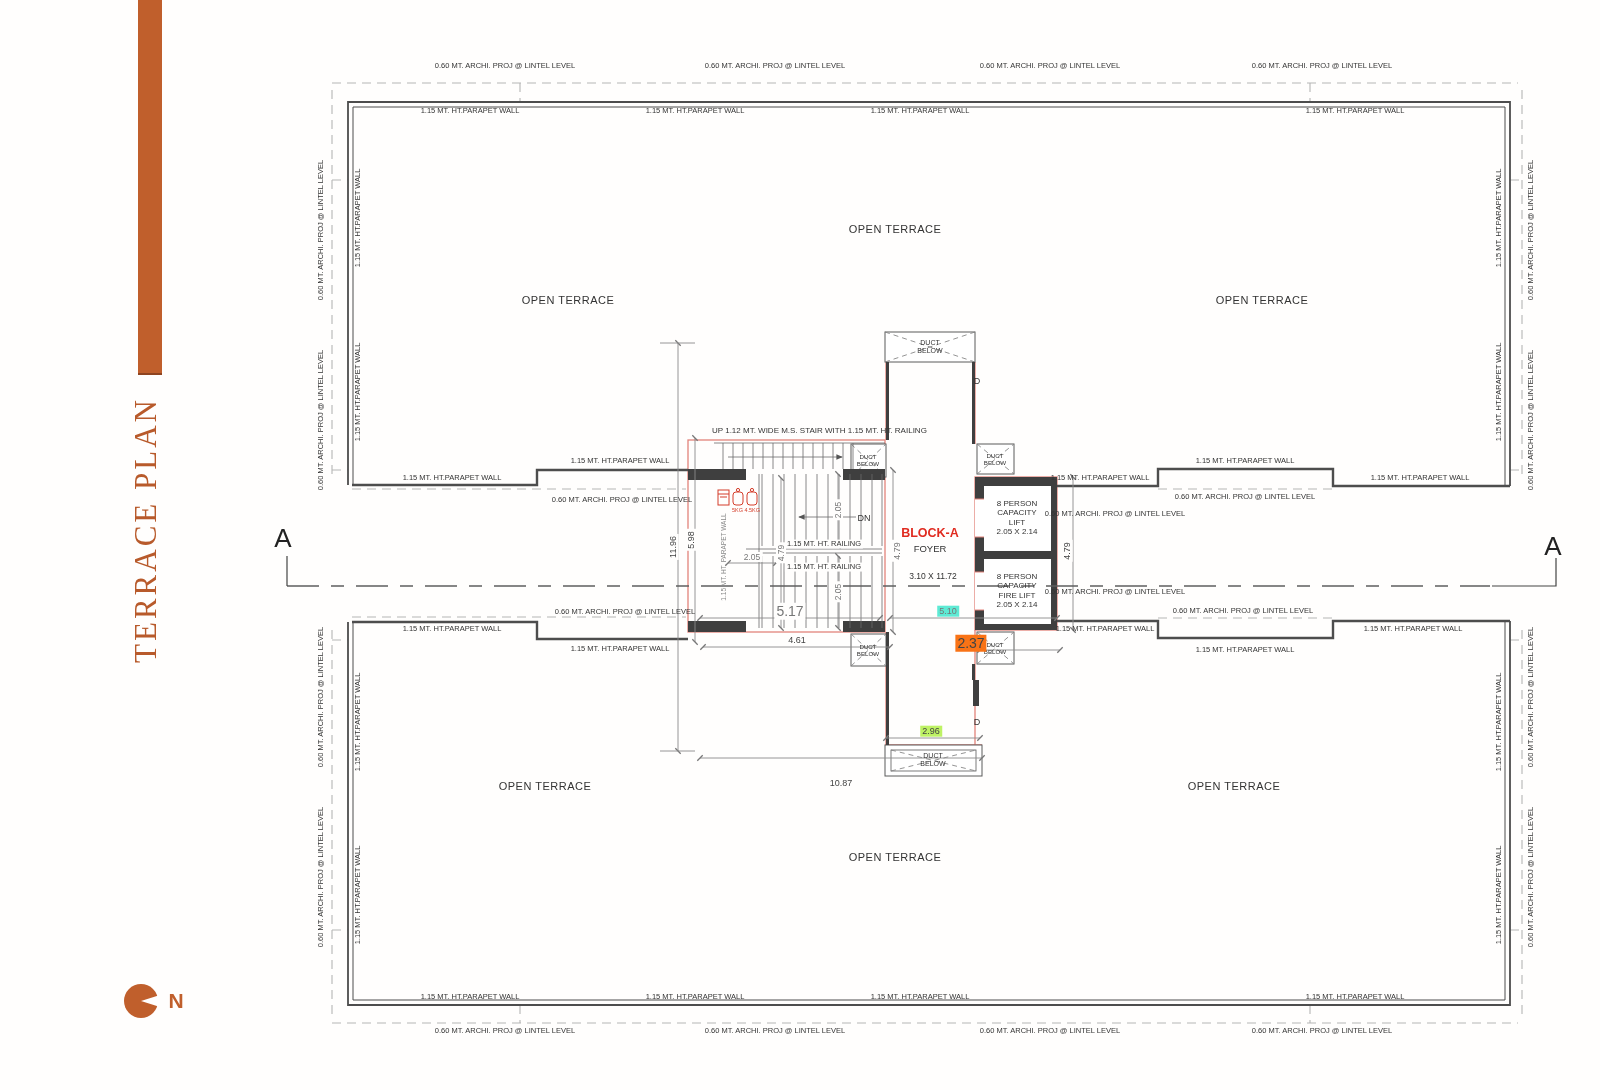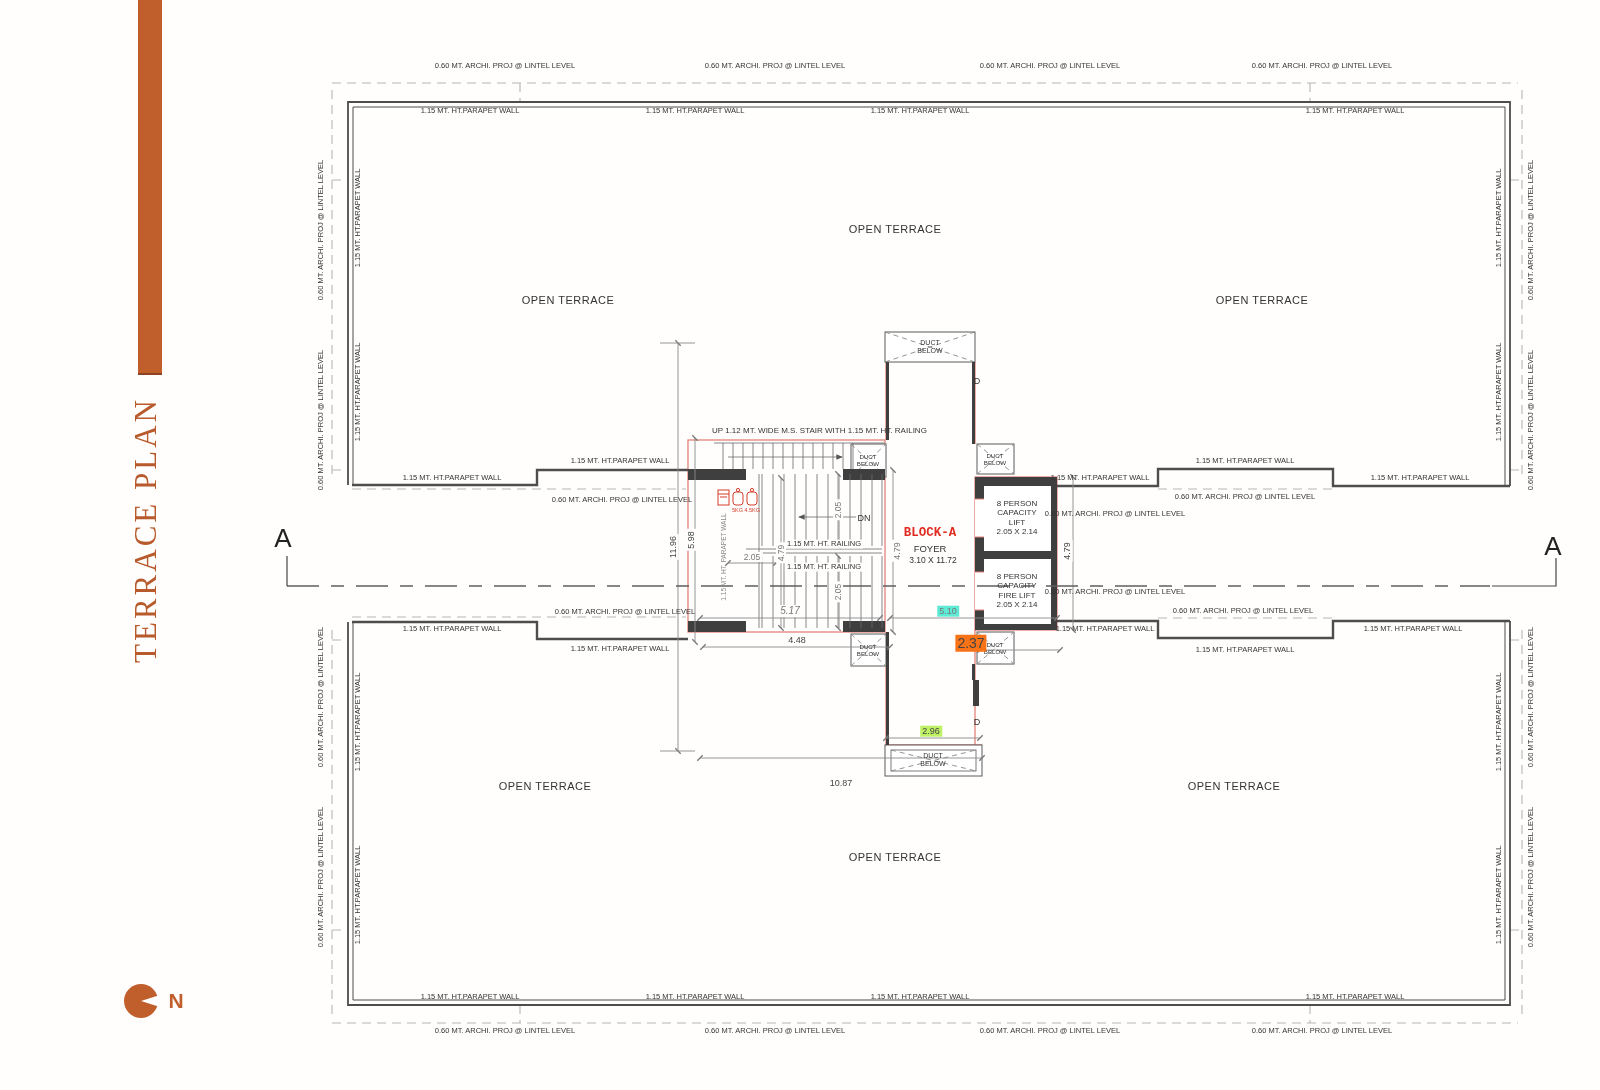--- a/index.html
+++ b/index.html
@@ -234,43 +234,43 @@
       <span class="lbl ml" style="left: 868px; top: 460px; font-size: 6.2px;">DUCT
 BELOW</span>
       <span class="lbl ml" style="left: 995px; top: 459px; font-size: 6.2px;">DUCT
 BELOW</span>
       <span class="lbl ml" style="left: 868px; top: 650px; font-size: 6.2px;">DUCT
 BELOW</span>
       <span class="lbl ml" style="left: 995px; top: 648px; font-size: 6.2px;">DUCT
 BELOW</span>
       <span class="lbl ml" style="left: 933px; top: 760px; font-size: 7px;">DUCT
 BELOW</span>
-      <span class="lbl" style="left: 930px; top: 533px; font-size: 12.5px; font-weight: bold; color: rgb(224, 43, 32); font-family: Liberation Mono, monospace;">BLOCK-A</span>
+      <span class="lbl" style="left: 930px; top: 533px; font-size: 12.5px; font-weight: bold; color: rgb(224, 43, 32);">BLOCK-A</span>
       <span class="lbl" style="left: 930px; top: 549px; font-size: 9.5px;">FOYER</span>
-      <span class="lbl" style="left: 933px; top: 560px; font-size: 8.5px;">3.10 X 11.72</span>
+      <span class="lbl" style="left: 933px; top: 576px; font-size: 8.5px;">3.10 X 11.72</span>
       <span class="lbl ml" style="left: 1017px; top: 518px; font-size: 8px;">8 PERSON
 CAPACITY
 LIFT
 2.05 X 2.14</span>
       <span class="lbl ml" style="left: 1017px; top: 591px; font-size: 8px;">8 PERSON
 CAPACITY
 FIRE LIFT
 2.05 X 2.14</span>
       <span class="lbl" style="left: 746px; top: 510px; font-size: 5.5px; color: rgb(212, 61, 42);">5KG  4.5KG</span>
       <span class="lbl rot" style="left: 673px; top: 547px; font-size: 9px; color: rgb(68, 68, 68); background: rgb(255, 254, 253); padding: 0px 2px;">11.96</span>
       <span class="lbl rot" style="left: 691px; top: 540px; font-size: 9px; color: rgb(68, 68, 68); background: rgb(255, 254, 253); padding: 0px 2px;">5.98</span>
       <span class="lbl rot" style="left: 781px; top: 553px; font-size: 8.5px; color: rgb(119, 119, 119); background: rgb(255, 254, 253); padding: 0px 2px;">4.79</span>
       <span class="lbl rot" style="left: 897px; top: 551px; font-size: 9px; color: rgb(119, 119, 119); background: rgb(255, 254, 253); padding: 0px 2px;">4.79</span>
       <span class="lbl rot" style="left: 1067px; top: 551px; font-size: 9px; color: rgb(68, 68, 68); background: rgb(255, 254, 253); padding: 0px 2px;">4.79</span>
       <span class="lbl rot" style="left: 838px; top: 510px; font-size: 8.5px; color: rgb(119, 119, 119); background: rgb(255, 254, 253); padding: 0px 2px;">2.05</span>
       <span class="lbl rot" style="left: 838px; top: 592px; font-size: 8.5px; color: rgb(119, 119, 119); background: rgb(255, 254, 253); padding: 0px 2px;">2.05</span>
       <span class="lbl" style="left: 752px; top: 557px; font-size: 8.5px; color: rgb(119, 119, 119); background: rgb(255, 254, 253); padding: 0px 2px;">2.05</span>
-      <span class="lbl" style="left: 790px; top: 611px; font-size: 10px; color: rgb(119, 119, 119); background: rgb(255, 254, 253); padding: 0px 2px; font-style: italic;">5.17</span>
+      <span class="lbl" style="left: 790px; top: 611px; font-size: 14px; color: rgb(119, 119, 119); background: rgb(255, 254, 253); padding: 0px 2px;">5.17</span>
       <span class="lbl" style="left: 948px; top: 611px; font-size: 9px; color: rgb(119, 119, 119); background: #5eead4; padding: 0px 2px;">5.10</span>
-      <span class="lbl" style="left: 797px; top: 640px; font-size: 9px; color: rgb(68, 68, 68); background: rgb(255, 254, 253); padding: 0px 2px;">4.48</span>
+      <span class="lbl" style="left: 797px; top: 640px; font-size: 9px; color: rgb(68, 68, 68); background: rgb(255, 254, 253); padding: 0px 2px;">4.61</span>
       <span class="lbl" style="left: 971px; top: 643px; font-size: 14px; color: rgb(68, 68, 68); background: #f97316; padding: 0px 2px;">2.37</span>
       <span class="lbl" style="left: 931px; top: 731px; font-size: 9px; color: rgb(68, 68, 68); background: #bef264; padding: 0px 2px;">2.96</span>
       <span class="lbl" style="left: 841px; top: 783px; font-size: 9px; color: rgb(68, 68, 68); background: rgb(255, 254, 253); padding: 0px 2px;">10.87</span>
       <span class="lbl" style="left: 283px; top: 538px; font-size: 26px; color: rgb(34, 34, 34);">A</span>
       <span class="lbl" style="left: 1553px; top: 546px; font-size: 26px; color: rgb(34, 34, 34);">A</span>
       <span class="lbl" style="left: 176px; top: 1001px; font-size: 21px; font-weight: bold; color: rgb(192, 95, 44);">N</span>
     </div>
 
 </div>
 

